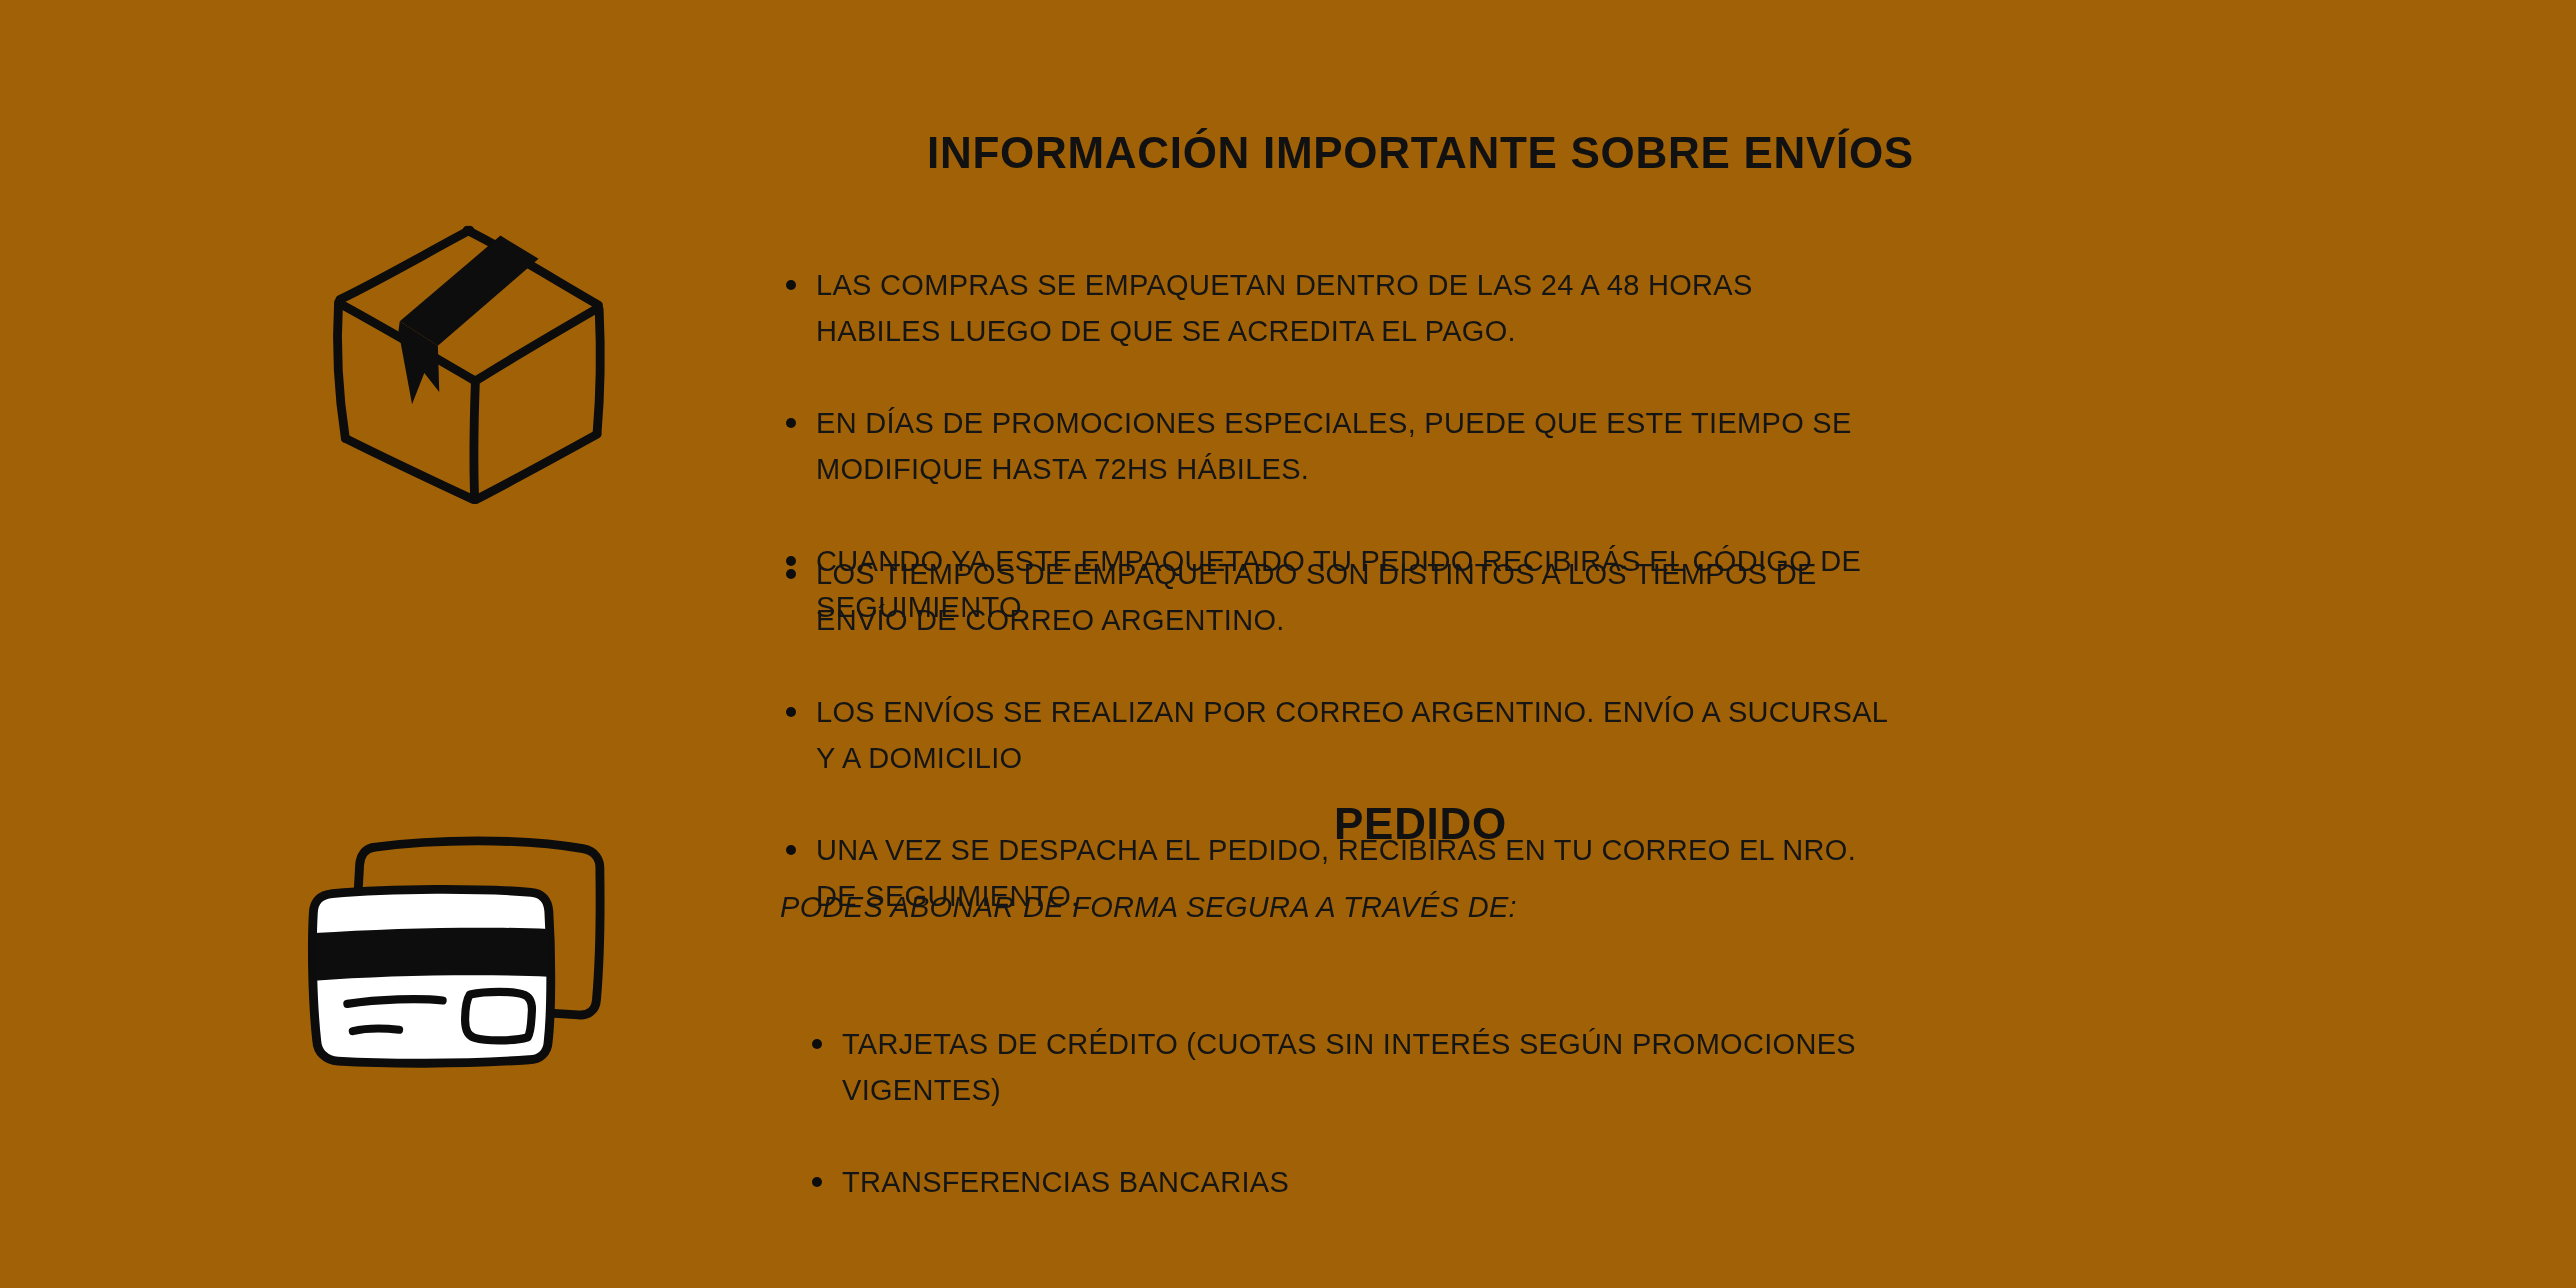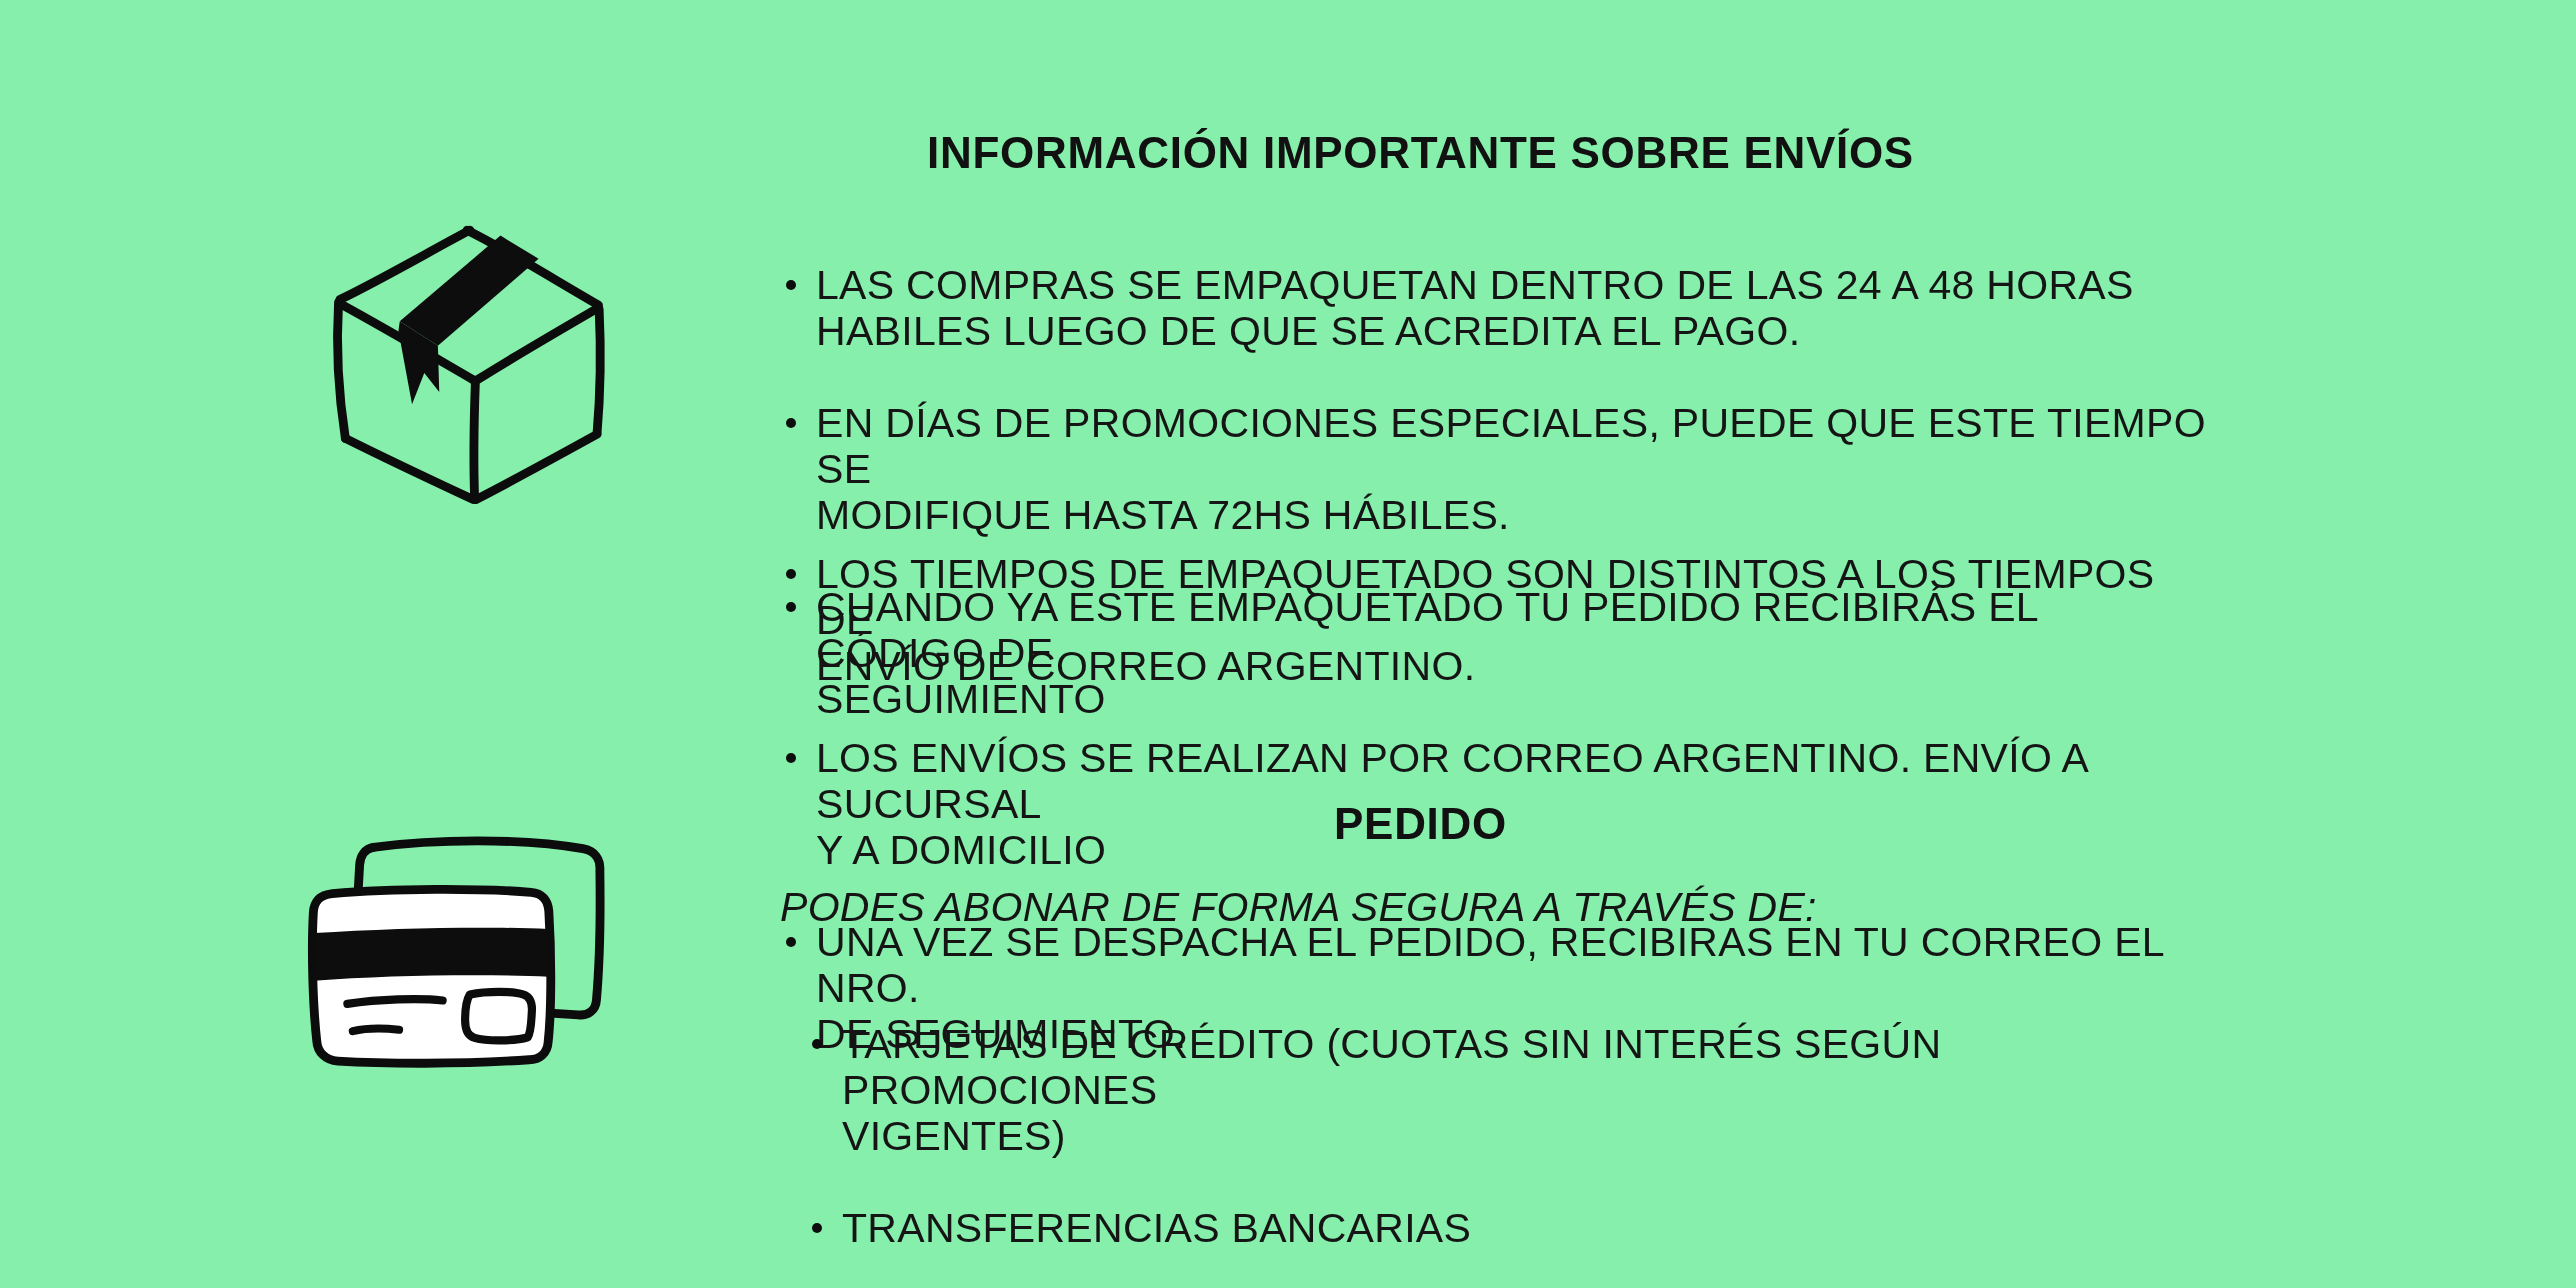--- a/index.html
+++ b/index.html
@@ -4,42 +4,42 @@
 <style>
   html, body {
     margin: 0;
     padding: 0;
     background: #ffffff;
   }
   .canvas {
     position: relative;
     width: 2576px;
     height: 1288px;
-    background: #86efac;
+    background: #a16207;
     overflow: hidden;
     font-family: "Liberation Sans", "DejaVu Sans", sans-serif;
     color: #111111;
   }
   .heading {
     position: absolute;
     left: 739px;
     width: 1363px;
     text-align: center;
     font-size: 44px;
     font-weight: 700;
     letter-spacing: 0.7px;
     line-height: 1;
     color: #111111;
     white-space: nowrap;
   }
   .main-title  { top: 131px; }
   .pagos-title { top: 802px; }
 
   .body-text {
-    font-size: 41px;
+    font-size: 29px;
     font-weight: 400;
     letter-spacing: 0.3px;
     line-height: 46px;
     color: #151515;
     white-space: pre-line;
   }
   ul.bullets {
     position: absolute;
     margin: 0;
     padding: 0;

